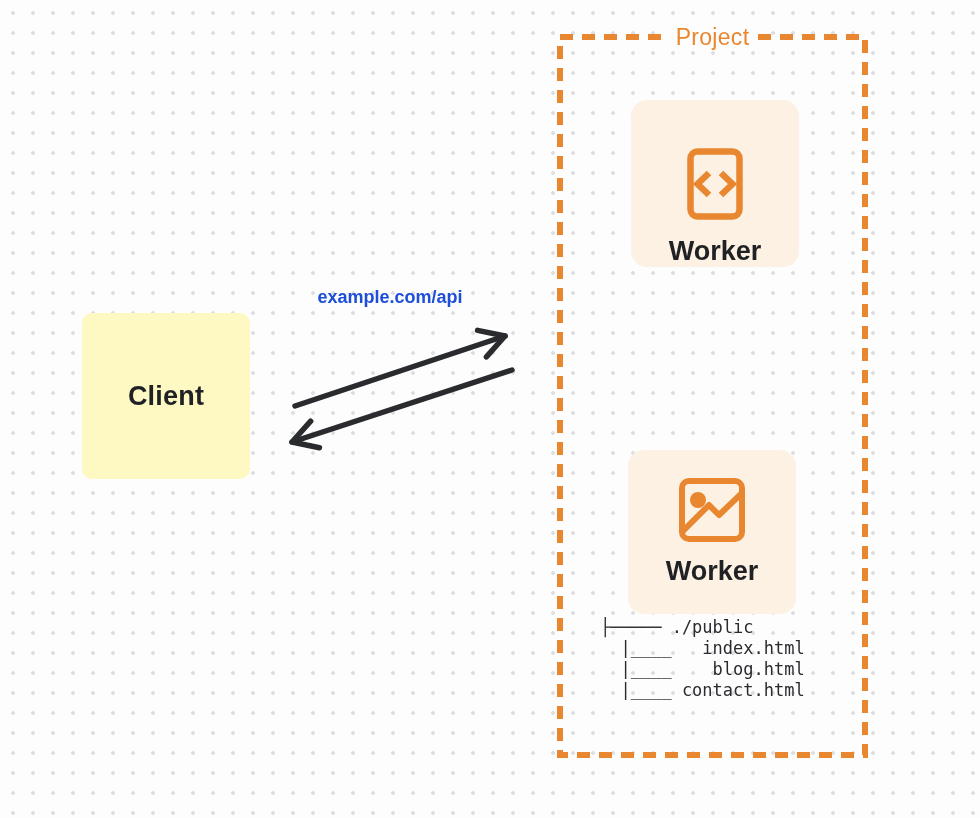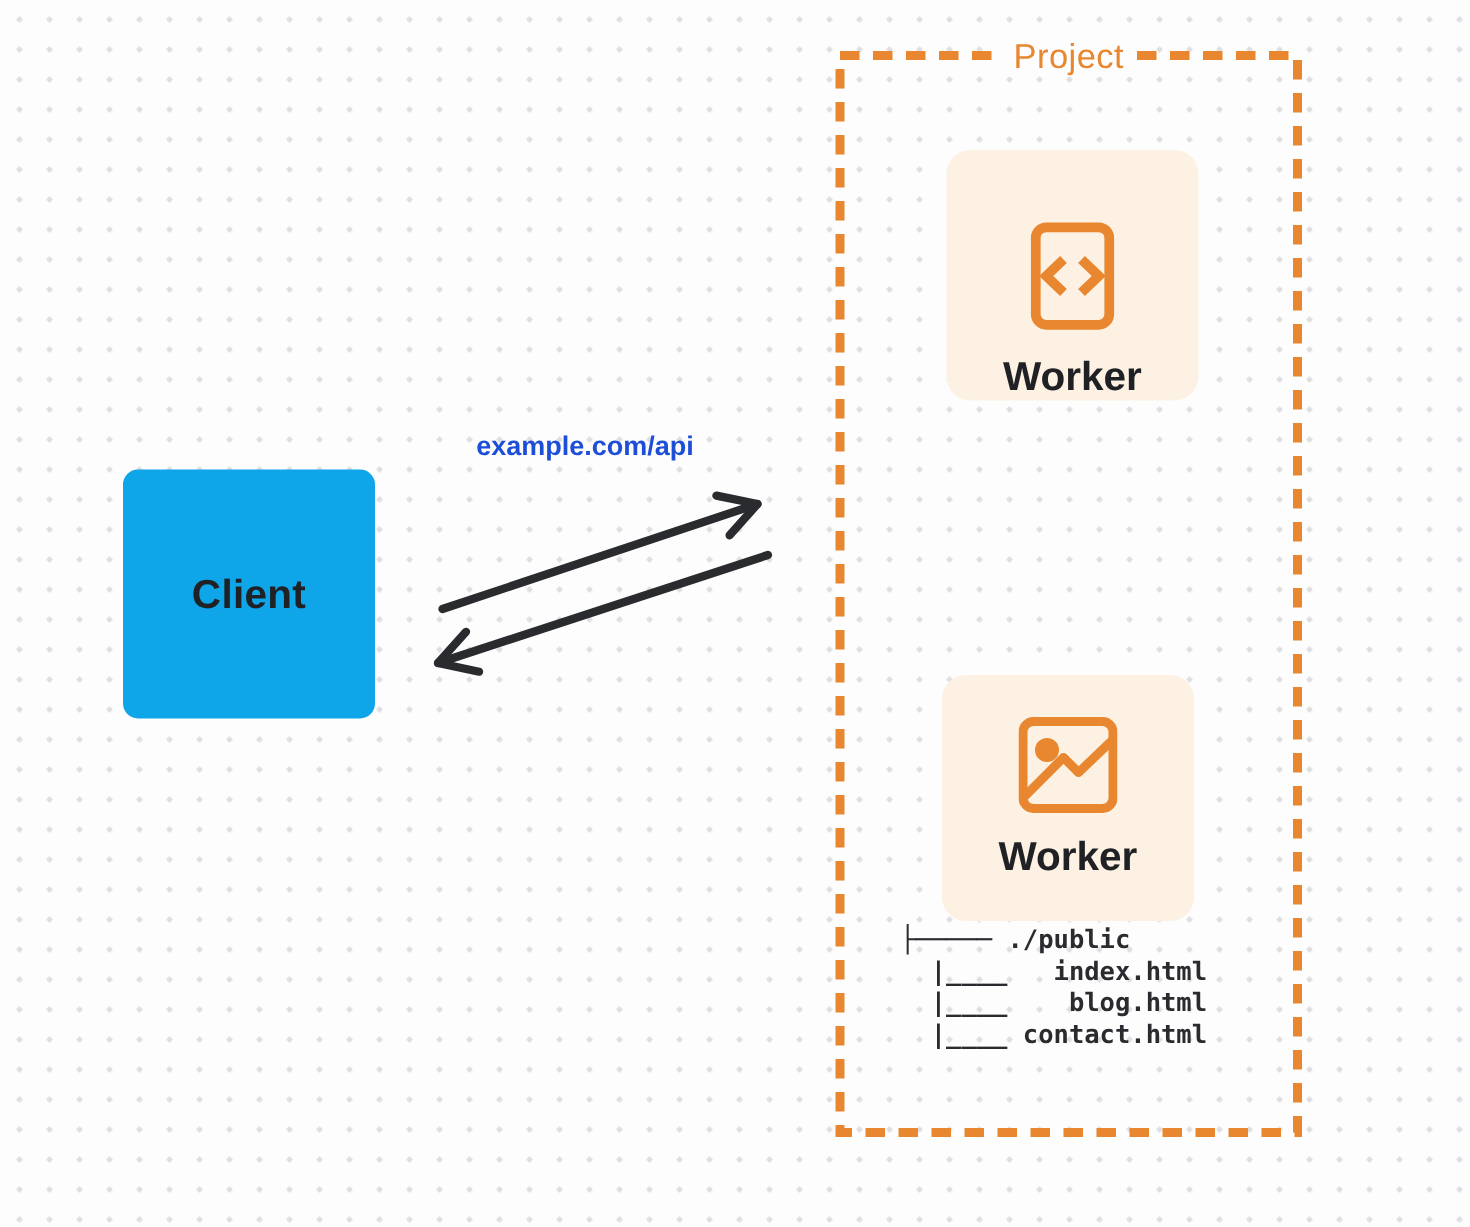--- a/index.html
+++ b/index.html
@@ -22,21 +22,21 @@
   svg.overlay {
     position: absolute;
     left: 0; top: 0;
     width: 980px; height: 818px;
     pointer-events: none;
   }
 
   .client-box {
     left: 82px; top: 313px;
     width: 168px; height: 166px;
-    background: #0ea5e9;
+    background: #fef9c3;
     border-radius: 10px;
     display: flex;
     align-items: center;
     justify-content: center;
   }
   .client-box .node-label {
     font-size: 27px;
     font-weight: 700;
     color: #1f2125;
     letter-spacing: 0.2px;
@@ -88,21 +88,20 @@
   .assets-card .card-icon { margin-bottom: 14px; }
 
   .file-tree {
     left: 600px; top: 617px;
     margin: 0;
     font-family: "DejaVu Sans Mono", monospace;
     font-size: 17px;
     line-height: 21px;
     color: #2a2b2f;
     white-space: pre;
-    font-weight: bold;
   }
 </style>
 </head>
 <body>
 
 <svg class="overlay" viewBox="0 0 980 818" xmlns="http://www.w3.org/2000/svg">
 
   <rect x="560" y="37" width="305" height="718" fill="none" stroke="#e8872f" stroke-width="6" stroke-dasharray="13 9"></rect>
 
   <g stroke="#2a2b2f" stroke-width="5.5" fill="none" stroke-linecap="round" stroke-linejoin="round">

